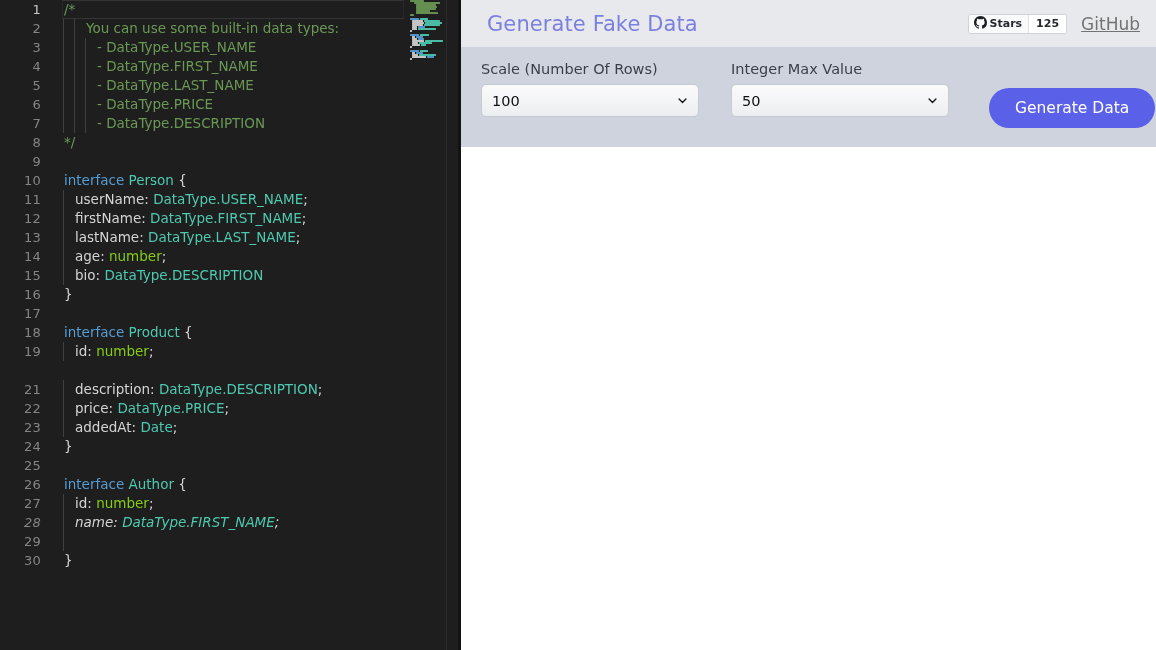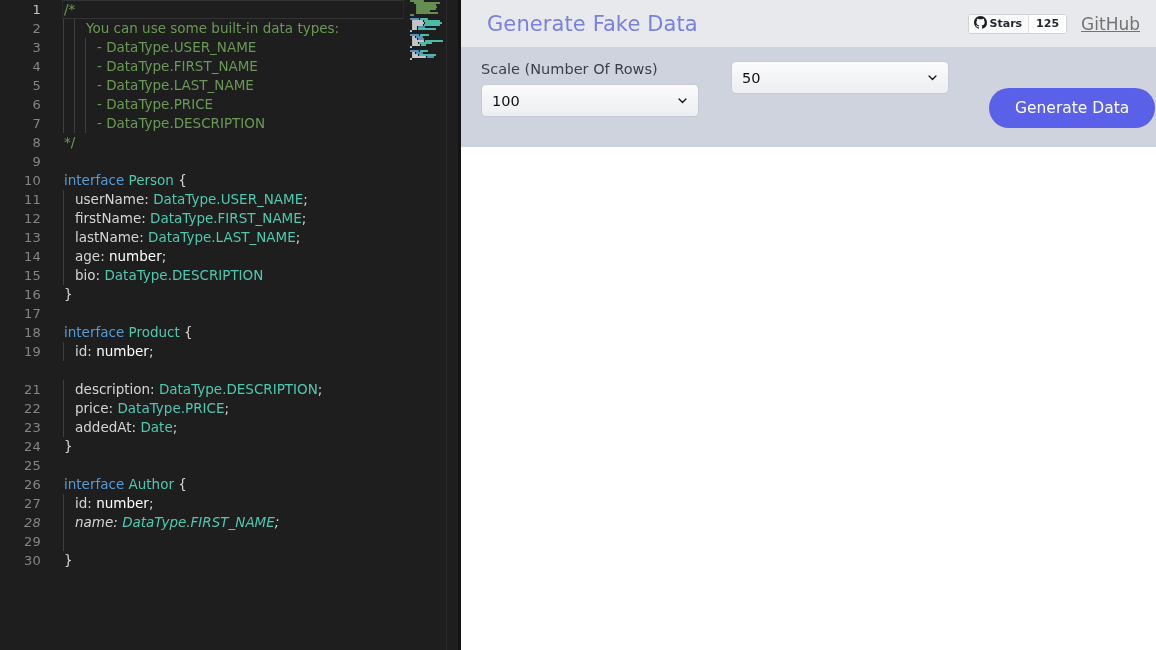--- a/index.html
+++ b/index.html
@@ -68,21 +68,21 @@
     background: #404040;
     top: 0; height: 19px;
   }
 
   
   .t-com   { color: #6a9955; }
   .t-kw    { color: #569cd6; }
   .t-type  { color: #4ec9b0; }
   .t-prop  { color: #d4d4d4; }
   .t-punc  { color: #d4d4d4; }
-  .t-prim  { color: #ffffff; }
+  .t-prim  { color: #84cc16; }
 
   
   #minimap {
     position: absolute;
     right: 14px; top: 0;
     width: 39px; height: 62px;
     opacity: .92;
   }
   .mm-row { height: 2px; position: relative; }
   .mm-seg { position: absolute; height: 1.4px; top: .3px; border-radius: .5px; }
@@ -399,20 +399,21 @@
         <div class="field-label">Scale (Number Of Rows)</div>
         <div class="field-select">
           <span>100</span>
           <svg class="chev" viewBox="0 0 10 7">
             <path d="M1 1.2 L5 5.2 L9 1.2" stroke="#1a1a1a" stroke-width="1.6" fill="none" stroke-linecap="round" stroke-linejoin="round"></path>
           </svg>
         </div>
       </div>
 
       <div class="field">
+        <div class="field-label">Integer Max Value</div>
         <div class="field-select">
           <span>50</span>
           <svg class="chev" viewBox="0 0 10 7">
             <path d="M1 1.2 L5 5.2 L9 1.2" stroke="#1a1a1a" stroke-width="1.6" fill="none" stroke-linecap="round" stroke-linejoin="round"></path>
           </svg>
         </div>
       </div>
 
       <button id="generate-button">Generate Data</button>
     </div>

